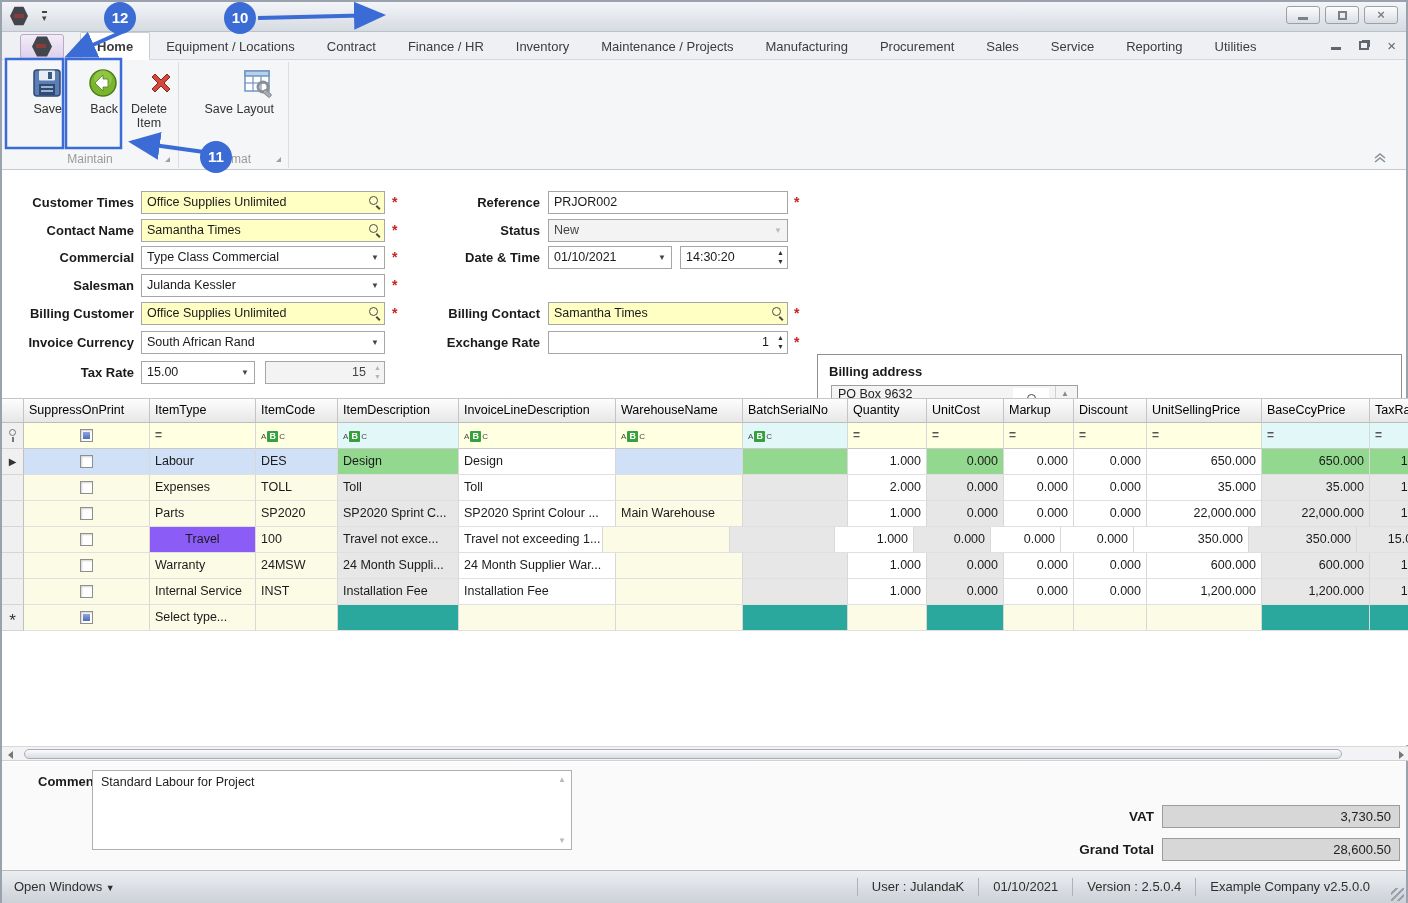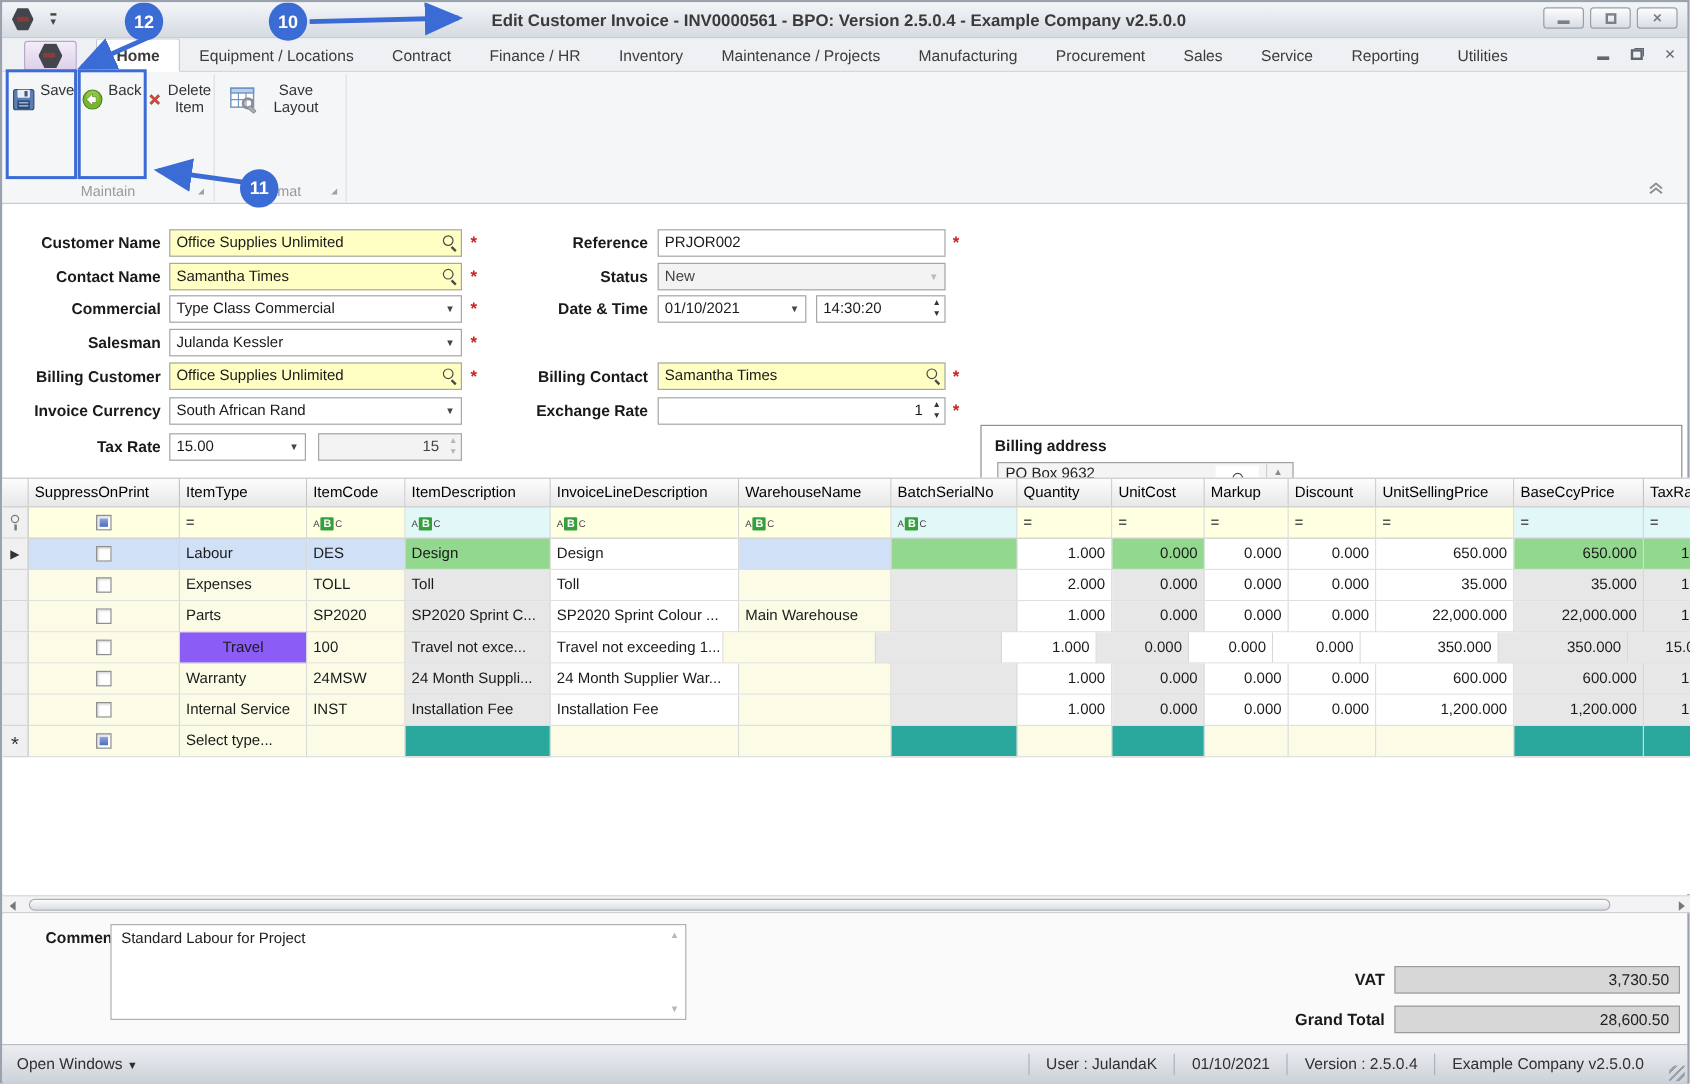--- a/index.html
+++ b/index.html
@@ -31,21 +31,21 @@
   .appmenu .hexicon { width:20px; height:22px; }
   .tabs { position:absolute; left:78px; top:0; height:40px; display:flex; }
   .tab { padding:0 16px; height:28px; display:flex; align-items:center; font-size:13px; color:#3c3c3c; white-space:nowrap; }
   .tab.active { background:#fff; border:1px solid #c9cdd2; border-bottom:1px solid #fff; border-radius:2px 2px 0 0; font-weight:bold; }
   .mdibtns { position:absolute; right:10px; top:5px; display:flex; gap:18px; align-items:center; }
   .mdibtns span { color:#5f6670; font-size:13px; }
   .gl-restore { width:10px; height:9px; border:2px solid #5f6670; box-shadow:2px -2px 0 -1px #5f6670; }
 
   
   .ribbon { position:absolute; top:58px; left:0; right:0; height:110px; background:#f5f6f8; border-bottom:1px solid #c8cbcf; }
-  .rbtn { position:absolute; top:2px; height:88px; display:flex; flex-direction:row; align-items:flex-start; padding-top:6px; gap:4px; }
+  .rbtn { position:absolute; top:2px; height:88px; display:flex; flex-direction:column; align-items:flex-end; padding-top:6px; gap:4px; }
   .rbtn .lbl { font-size:12.5px; color:#333; text-align:center; line-height:14px; }
   .gsep { position:absolute; top:2px; height:106px; width:1px; background:#dcdee1; }
   .glabel { position:absolute; top:92px; height:17px; font-size:12px; color:#9a9a9a; text-align:center; }
   .dlg { position:absolute; top:97px; width:0; height:0; border-bottom:5px solid #a0a0a0; border-left:5px solid transparent; }
   .collapse { position:absolute; right:18px; top:90px; }
 
   
   .form { position:absolute; top:169px; left:0; right:0; height:227px; background:#fff; }
   .flabel { position:absolute; font-size:13px; font-weight:bold; color:#1a1a1a; text-align:right; line-height:23px; white-space:nowrap; }
   .field { position:absolute; height:23px; border:1px solid #a6a6a6; background:#fff; font-size:12.5px; color:#1a1a1a; line-height:21px; padding-left:5px; white-space:nowrap; overflow:hidden; }
@@ -132,21 +132,20 @@
 </head>
 <body>
 
 <div class="app">
 
   <div class="titlebar">
     <div class="qat">
       <div class="hexicon"></div>
       <div class="qat-chevron">▾</div>
     </div>
-    <div class="title-text">Edit Customer Invoice - INV0000561 - BPO: Version 2.5.0.4 - Example Company v2.5.0.0</div>
     <div class="winbtns">
       <div class="winbtn">
           <span class="gl-min"></span>
         </div>
       <div class="winbtn">
           <span class="gl-max"></span>
         </div>
       <div class="winbtn">
           <span class="gl-close">×</span>
         </div>
@@ -226,21 +225,21 @@
     <div class="collapse">
       <svg width="16" height="12" viewBox="0 0 16 12">
         <polyline points="3,6 8,2 13,6" fill="none" stroke="#8a8f96" stroke-width="1.6"></polyline>
         <polyline points="3,10 8,6 13,10" fill="none" stroke="#8a8f96" stroke-width="1.6"></polyline>
       </svg>
     </div>
   </div>
 
   <div class="form">
 
-    <div class="flabel" style="left:0;top:20px;width:132px">Customer Name</div>
+    <div class="flabel" style="left:0;top:20px;width:132px">Customer Times</div>
     <div class="field yellow" style="left:139px;top:20px;width:244px">
       <span>Office Supplies Unlimited</span>
       <span class="mag"></span>
     </div>
     <span class="req" style="left:390px;top:20px">*</span>
 
     <div class="flabel" style="left:0;top:48px;width:132px">Contact Name</div>
     <div class="field yellow" style="left:139px;top:48px;width:244px">
       <span>Samantha Times</span>
       <span class="mag"></span>

